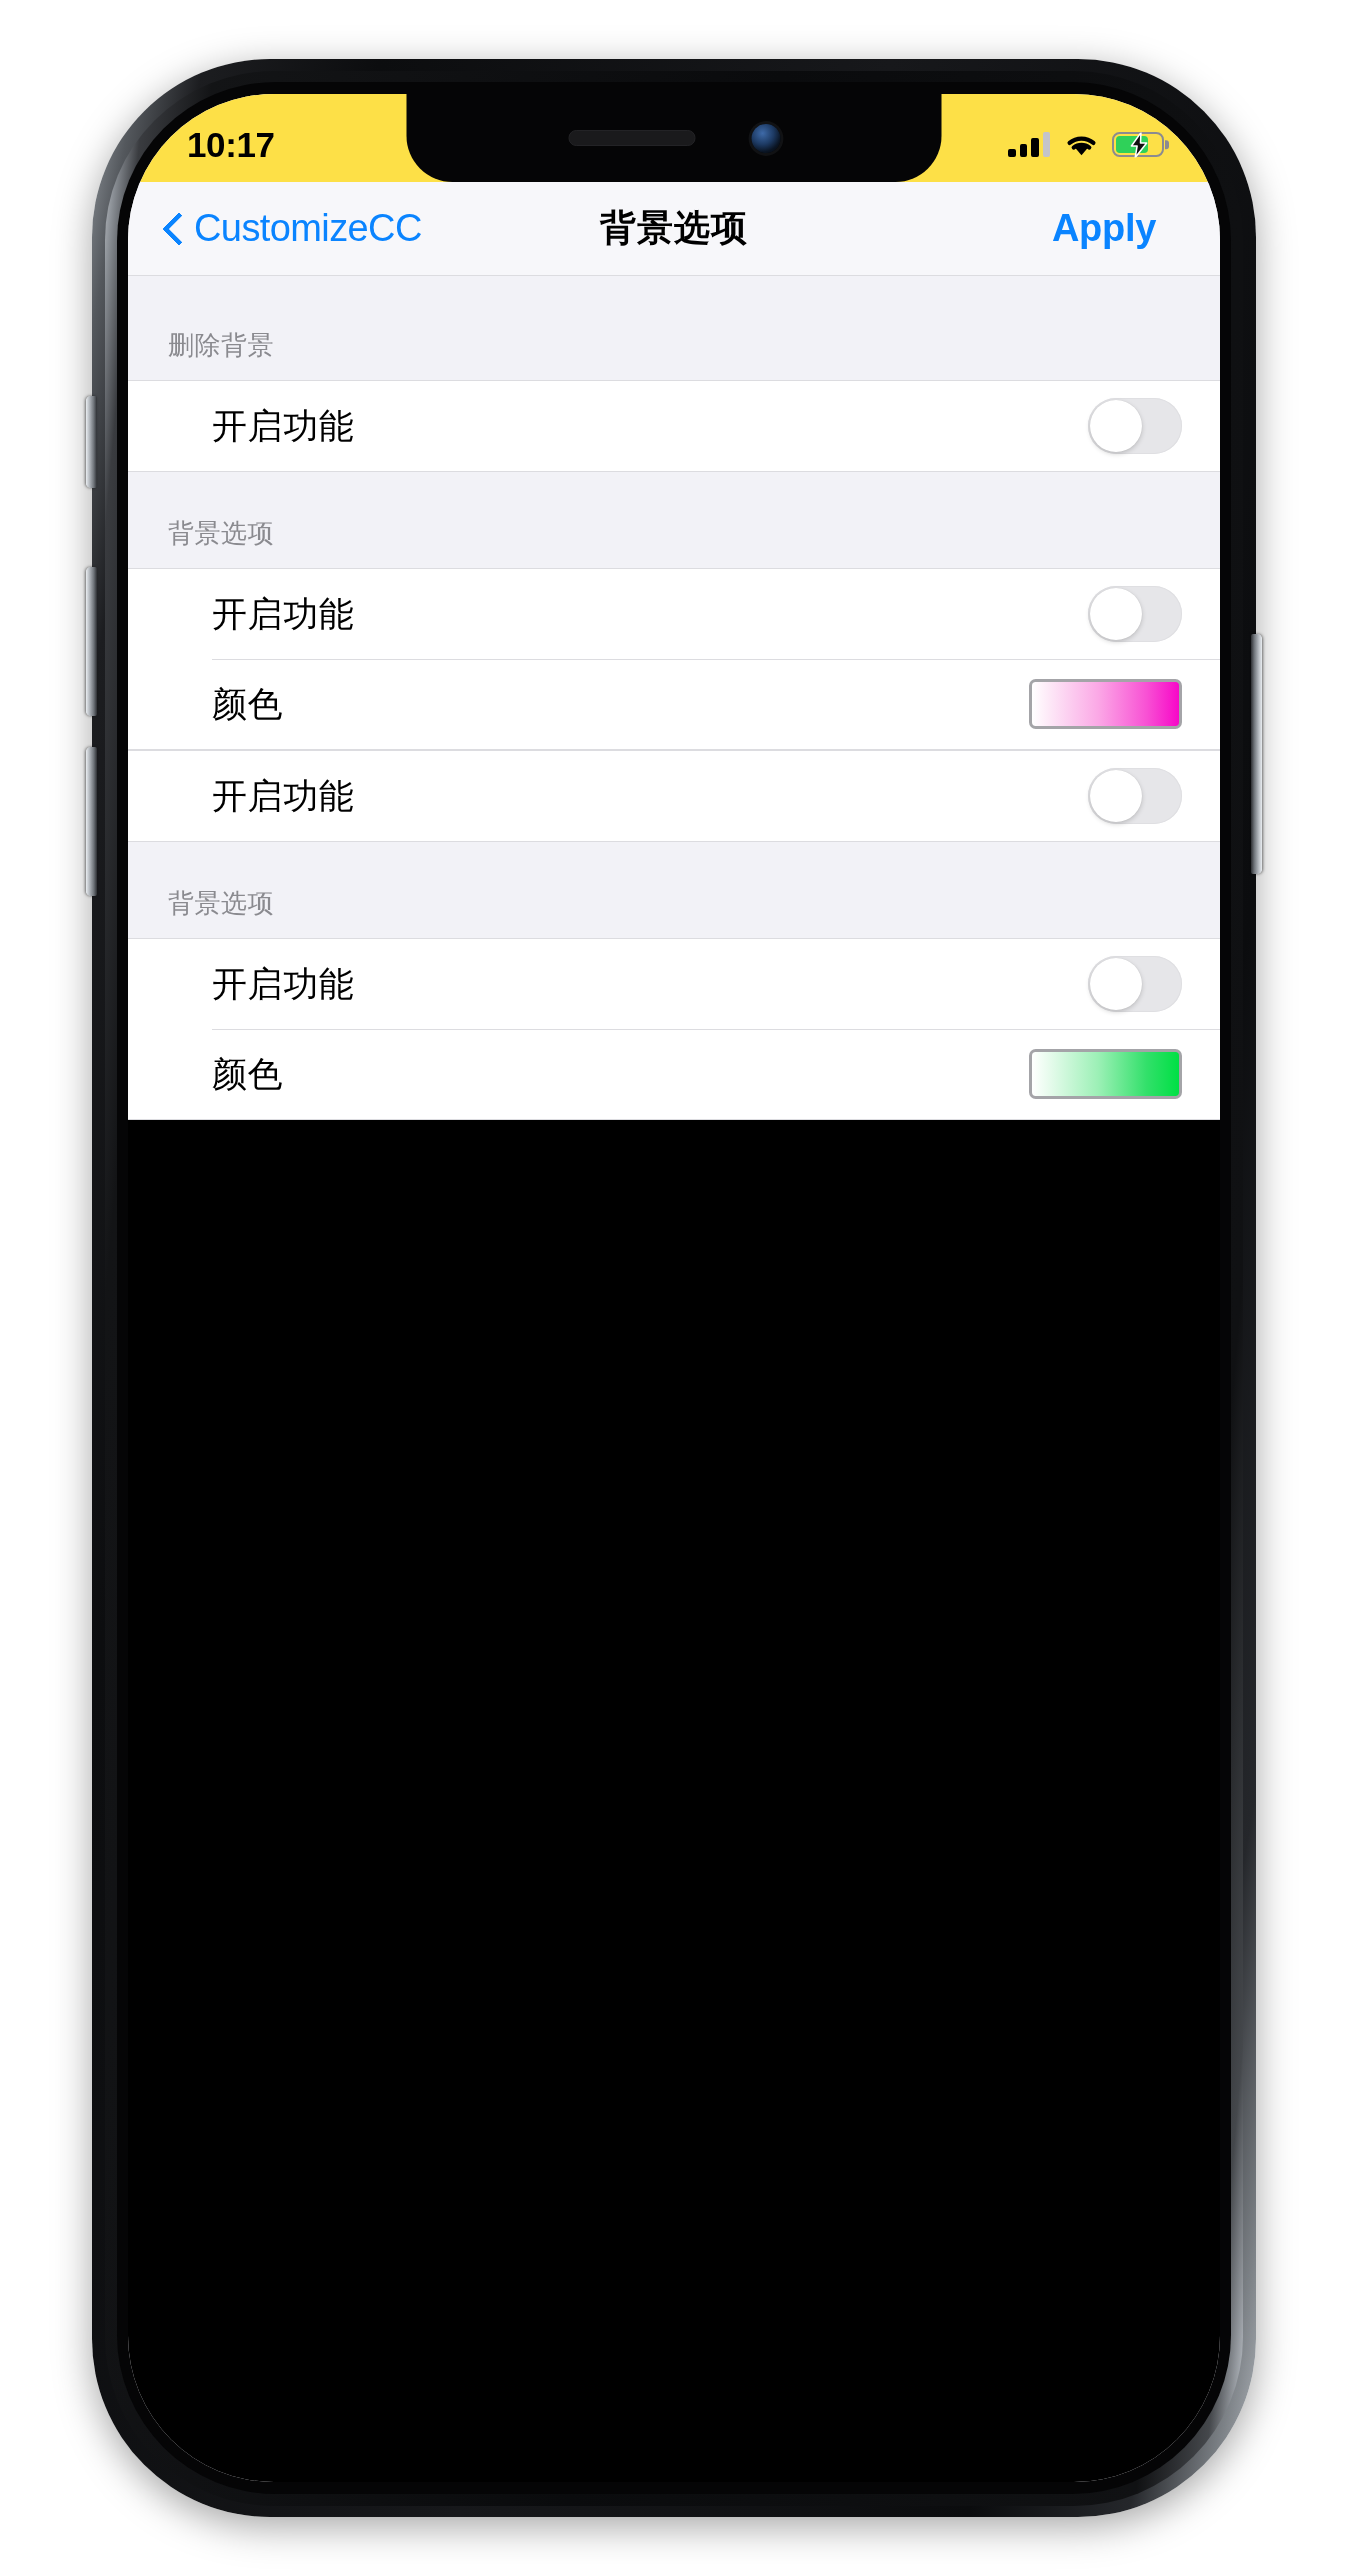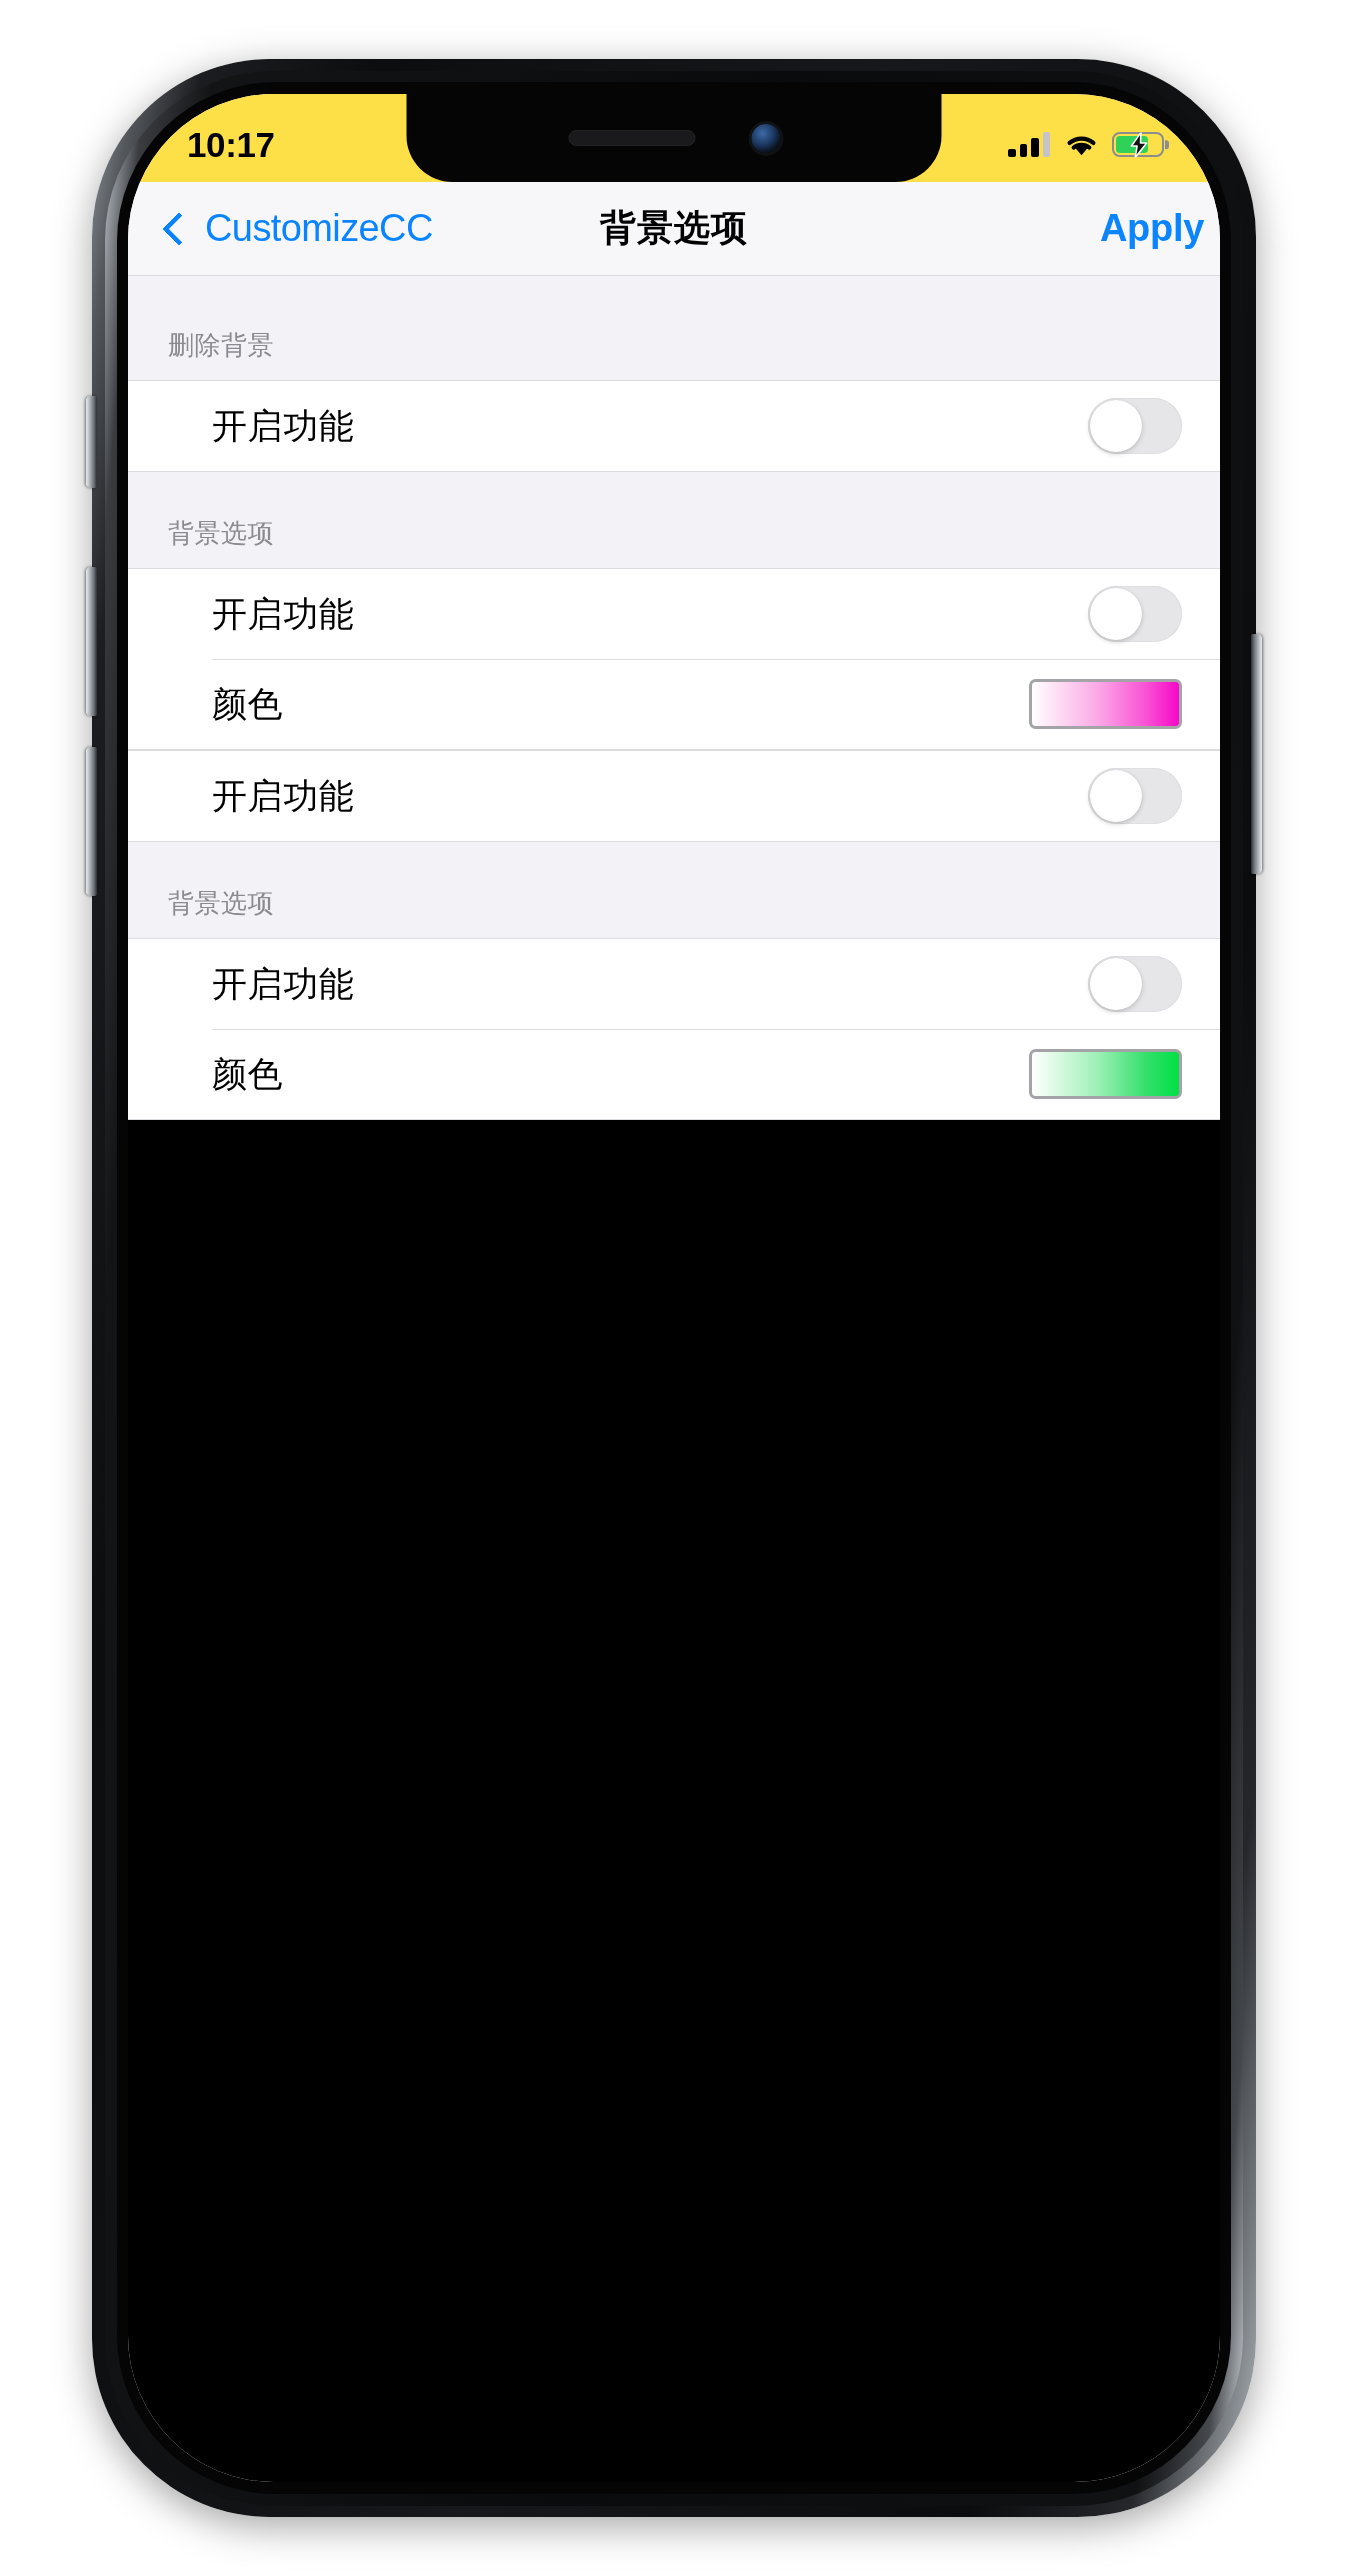--- a/index.html
+++ b/index.html
@@ -183,21 +183,21 @@
     height: 94px;
     background: #f7f7fa;
     display: flex;
     align-items: center;
     z-index: 25;
     border-bottom: 1px solid #dcdce0;
   }
   .nav-back {
     display: flex;
     align-items: center;
-    gap: 21px;
+    gap: 10px;
     margin-left: 35px;
     cursor: pointer;
   }
   .chev {
     width: 21px; height: 36px;
     position: relative;
     flex-shrink: 0;
   }
   .chev::before {
     content: "";
@@ -218,21 +218,21 @@
     position: absolute;
     left: 50%;
     transform: translateX(-50%);
     font-size: 36px;
     font-weight: bold;
     color: #000;
     letter-spacing: 1px;
   }
   .nav-apply {
     margin-left: auto;
-    margin-right: 16px;
+    margin-right: 64px;
     font-size: 38px;
     font-weight: bold;
     color: #0a84ff;
     cursor: pointer;
     letter-spacing: -0.3px;
   }
 
   
   .content {
     position: absolute;

